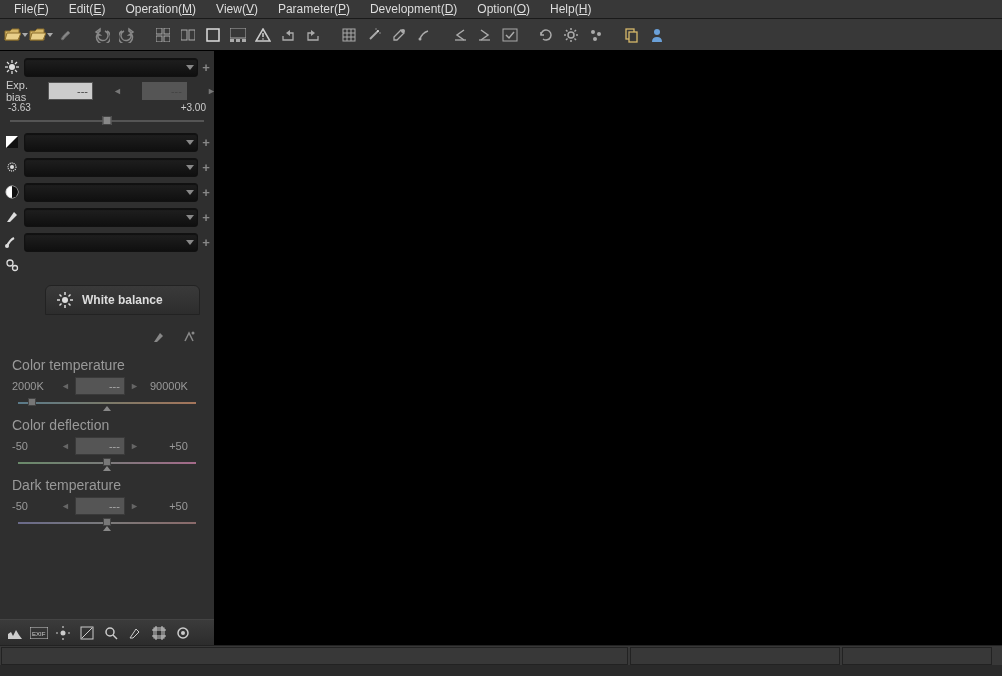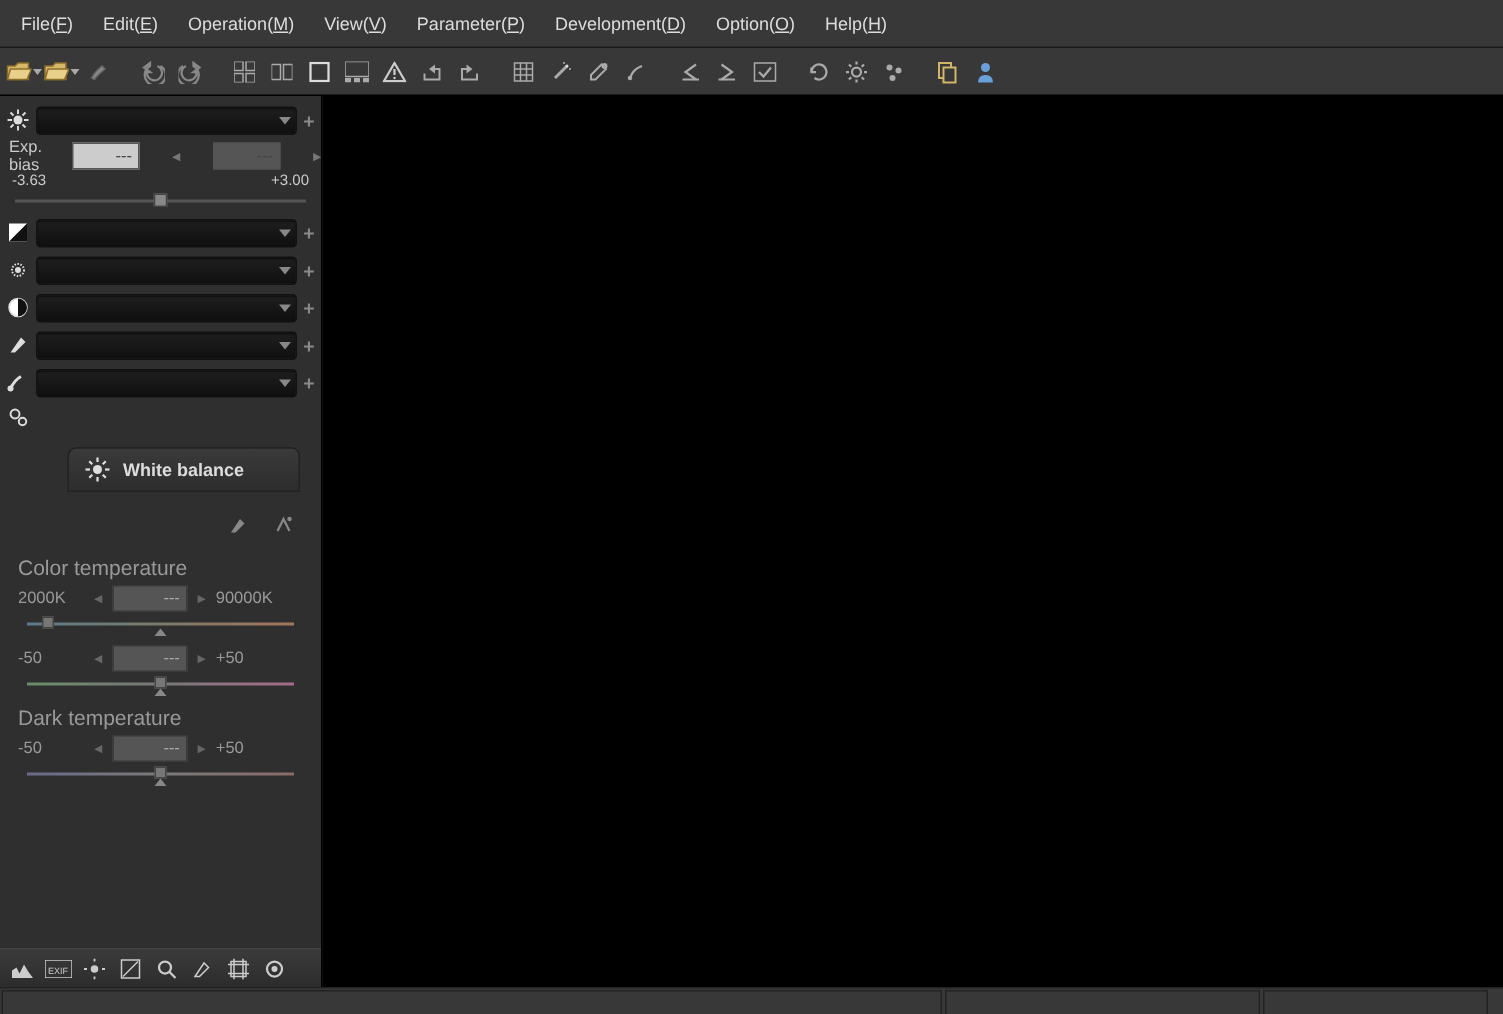--- a/index.html
+++ b/index.html
@@ -1,17 +1,17 @@
 <!DOCTYPE html>
 <html><head>
 <meta charset="utf-8">
 <style>
 * { box-sizing: border-box; margin: 0; padding: 0; }
 body { font-family: Tahoma, Arial, sans-serif; font-size: 11px; color: #aaa; background: #2a2a2a; width: 1002px; height: 676px; overflow: hidden; user-select: none; }
-.menubar { height: 32px; background: #383838; display: flex; align-items: center; padding: 0 4px; border-bottom: 1px solid #1a1a1a; }
+.menubar { height: 19px; background: #383838; display: flex; align-items: center; padding: 0 4px; border-bottom: 1px solid #1a1a1a; }
 .menubar-item { padding: 4px 10px; color: #ddd; cursor: default; font-size: 12px; }
 .menubar-item u { text-decoration: underline; }
 .toolbar { height: 32px; background: #383838; display: flex; align-items: center; padding: 0 4px; border-bottom: 1px solid #000; gap: 1px; }
 .tool-btn { width: 24px; height: 24px; display: flex; align-items: center; justify-content: center; cursor: pointer; border-radius: 2px; }
 .tool-sep { width: 10px; }
 .dropdown-caret { width: 0; height: 0; border-left: 3px solid transparent; border-right: 3px solid transparent; border-top: 4px solid #aaa; margin-left: 1px; }
 .main-area { display: flex; height: 594px; }
 .sidebar { width: 215px; background: #2f2f2f; overflow: hidden; display: flex; flex-direction: column; border-right: 1px solid #000; }
 .adjust-section { padding: 4px 2px; }
 .adjust-row { display: flex; align-items: center; height: 24px; gap: 2px; margin-bottom: 1px; }
@@ -30,21 +30,21 @@
 .exp-slider-thumb { position:absolute; top:0; left:50%; transform:translateX(-50%); width:9px; height:9px; background:#888; border:1px solid #444; }
 .panel-tab { display:flex; align-items:center; background: linear-gradient(#3a3a3a,#2d2d2d); border: 1px solid #222; border-radius: 6px 6px 0 0; padding: 5px 10px; margin: 5px 0 0 45px; gap:8px; width: 155px; font-weight: bold;}
 .panel-tab-label { color:#ddd; font-size:12px;}
 .wb-panel { background: #2f2f2f; padding: 8px; }
 .wb-tools { display:flex; justify-content:flex-end; gap:8px; padding: 4px 6px 8px;}
 .wb-tool-btn { width:22px; height:20px; display:flex; align-items:center; justify-content:center;}
 .wb-param { margin-bottom: 8px; }
 .wb-param-label { color:#999; font-size:14px; padding: 2px 4px;}
 .wb-param-row { display:flex; align-items:center; gap:2px; padding: 2px 4px; }
 .wb-min, .wb-max { width:44px; color:#999; font-size:11px;}
-.wb-max { }
+.wb-max { text-align:right;}
 .wb-input { width:50px; height:18px; background:#555; border:1px solid #3a3a3a; text-align:right; padding:0 4px; color:#aaa; font-size:11px;}
 .wb-arrow { color:#666; font-size:9px; cursor:pointer; padding: 0 3px;}
 .wb-slider { position:relative; height:8px; margin: 2px 10px;}
 .wb-track { position:absolute; top:3px; left:0; right:0; height:2px;}
 .wb-track.temp { background: linear-gradient(to right, #5a7a8a, #7a7a6a, #a5755a);}
 .wb-track.defl { background: linear-gradient(to right, #6a8a6a, #7a7a7a, #a56a8a);}
 .wb-track.dark { background: linear-gradient(to right, #6a6a8a, #7a7a7a, #8a6a6a);}
 .wb-thumb { position:absolute; top:-1px; left:50%; transform:translateX(-50%); width:8px; height:8px; background:#777; border:1px solid #444;}
 .wb-thumb.first { left: 8%;}
 .wb-tick { position:absolute; top:7px; left:50%; transform:translateX(-50%); width:0; height:0; border-left:4px solid transparent; border-right:4px solid transparent; border-bottom:5px solid #888;}
@@ -393,20 +393,21 @@
               <span class="wb-arrow">►</span>
               <div class="wb-max">90000K</div>
             </div>
             <div class="wb-slider">
               <div class="wb-track temp"></div>
               <div class="wb-thumb first"></div>
               <div class="wb-tick"></div>
             </div>
           </div>
           <div class="wb-param">
+            <div class="wb-param-label">Color deflection</div>
             <div class="wb-param-row">
               <div class="wb-min">-50</div>
               <span class="wb-arrow">◄</span>
               <input class="wb-input" value="---" style="">
               <span class="wb-arrow">►</span>
               <div class="wb-max">+50</div>
             </div>
             <div class="wb-slider">
               <div class="wb-track defl"></div>
               <div class="wb-thumb "></div>

